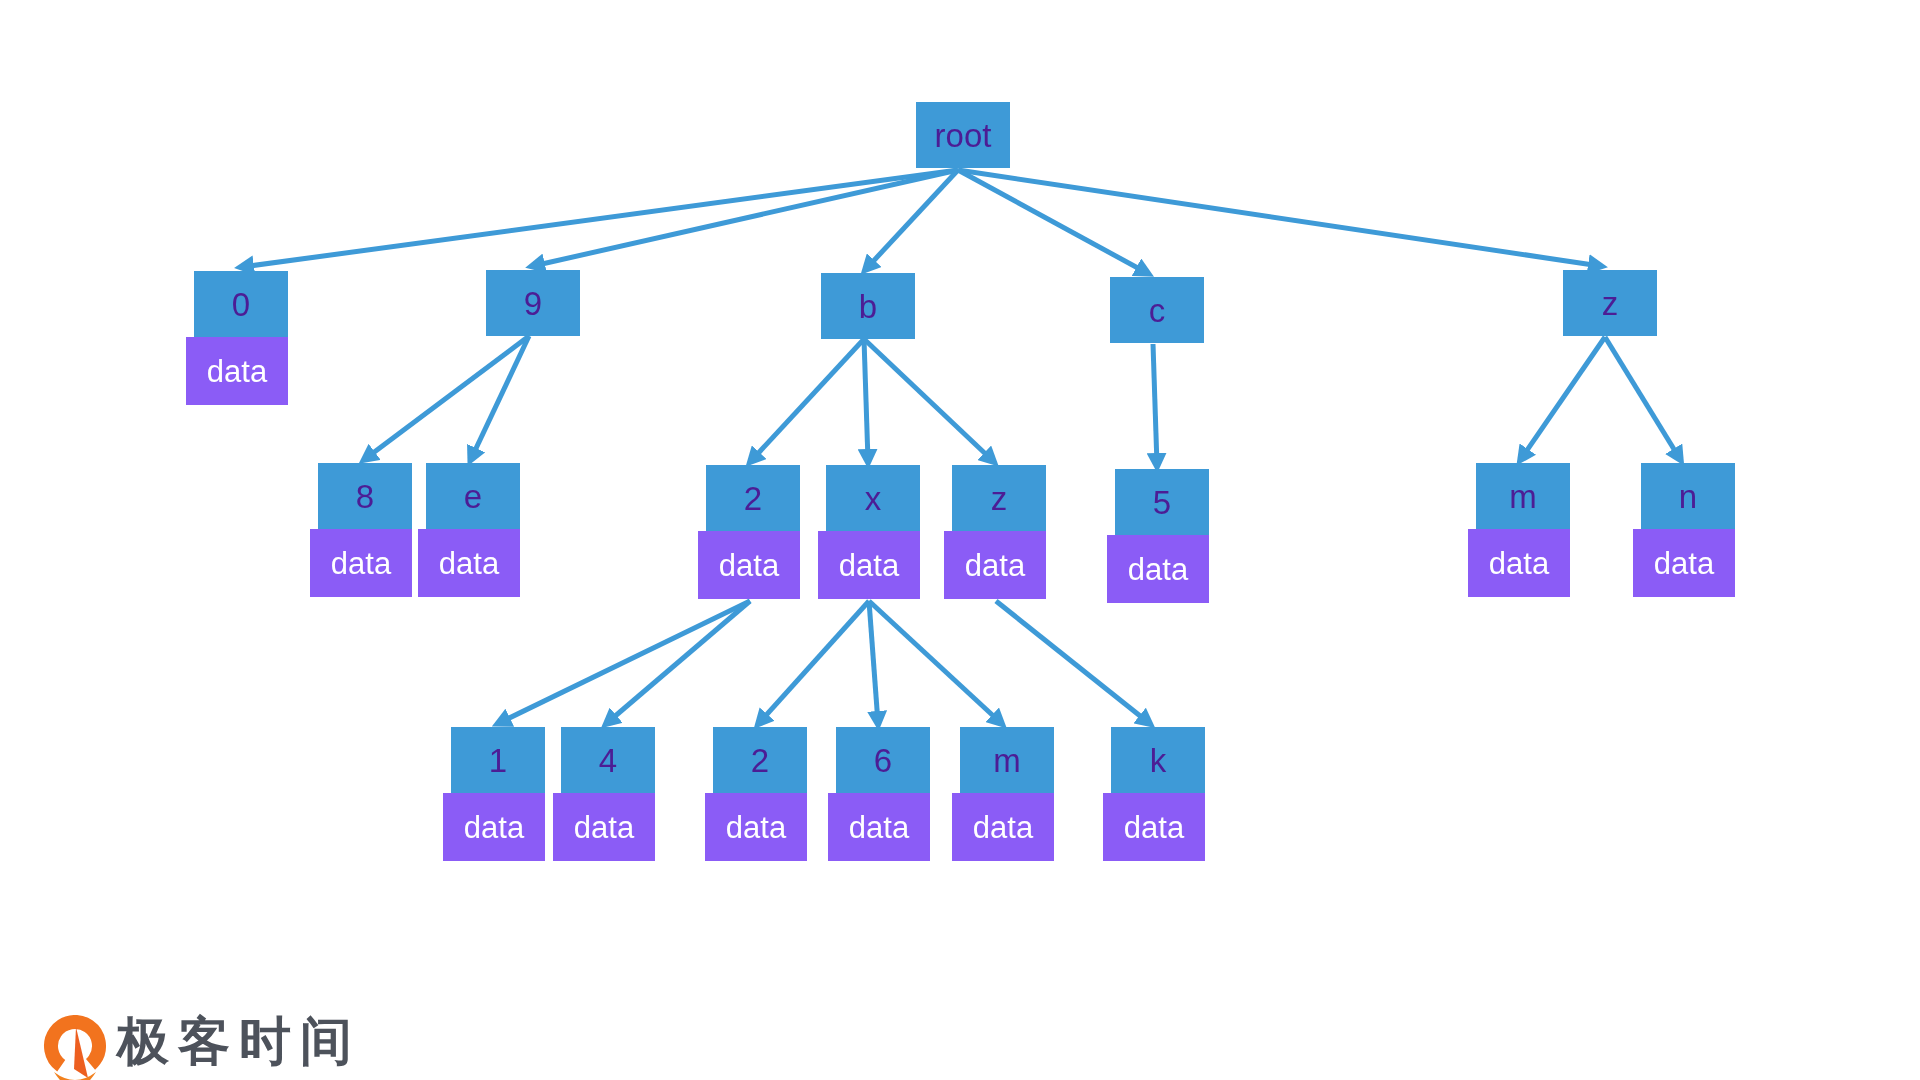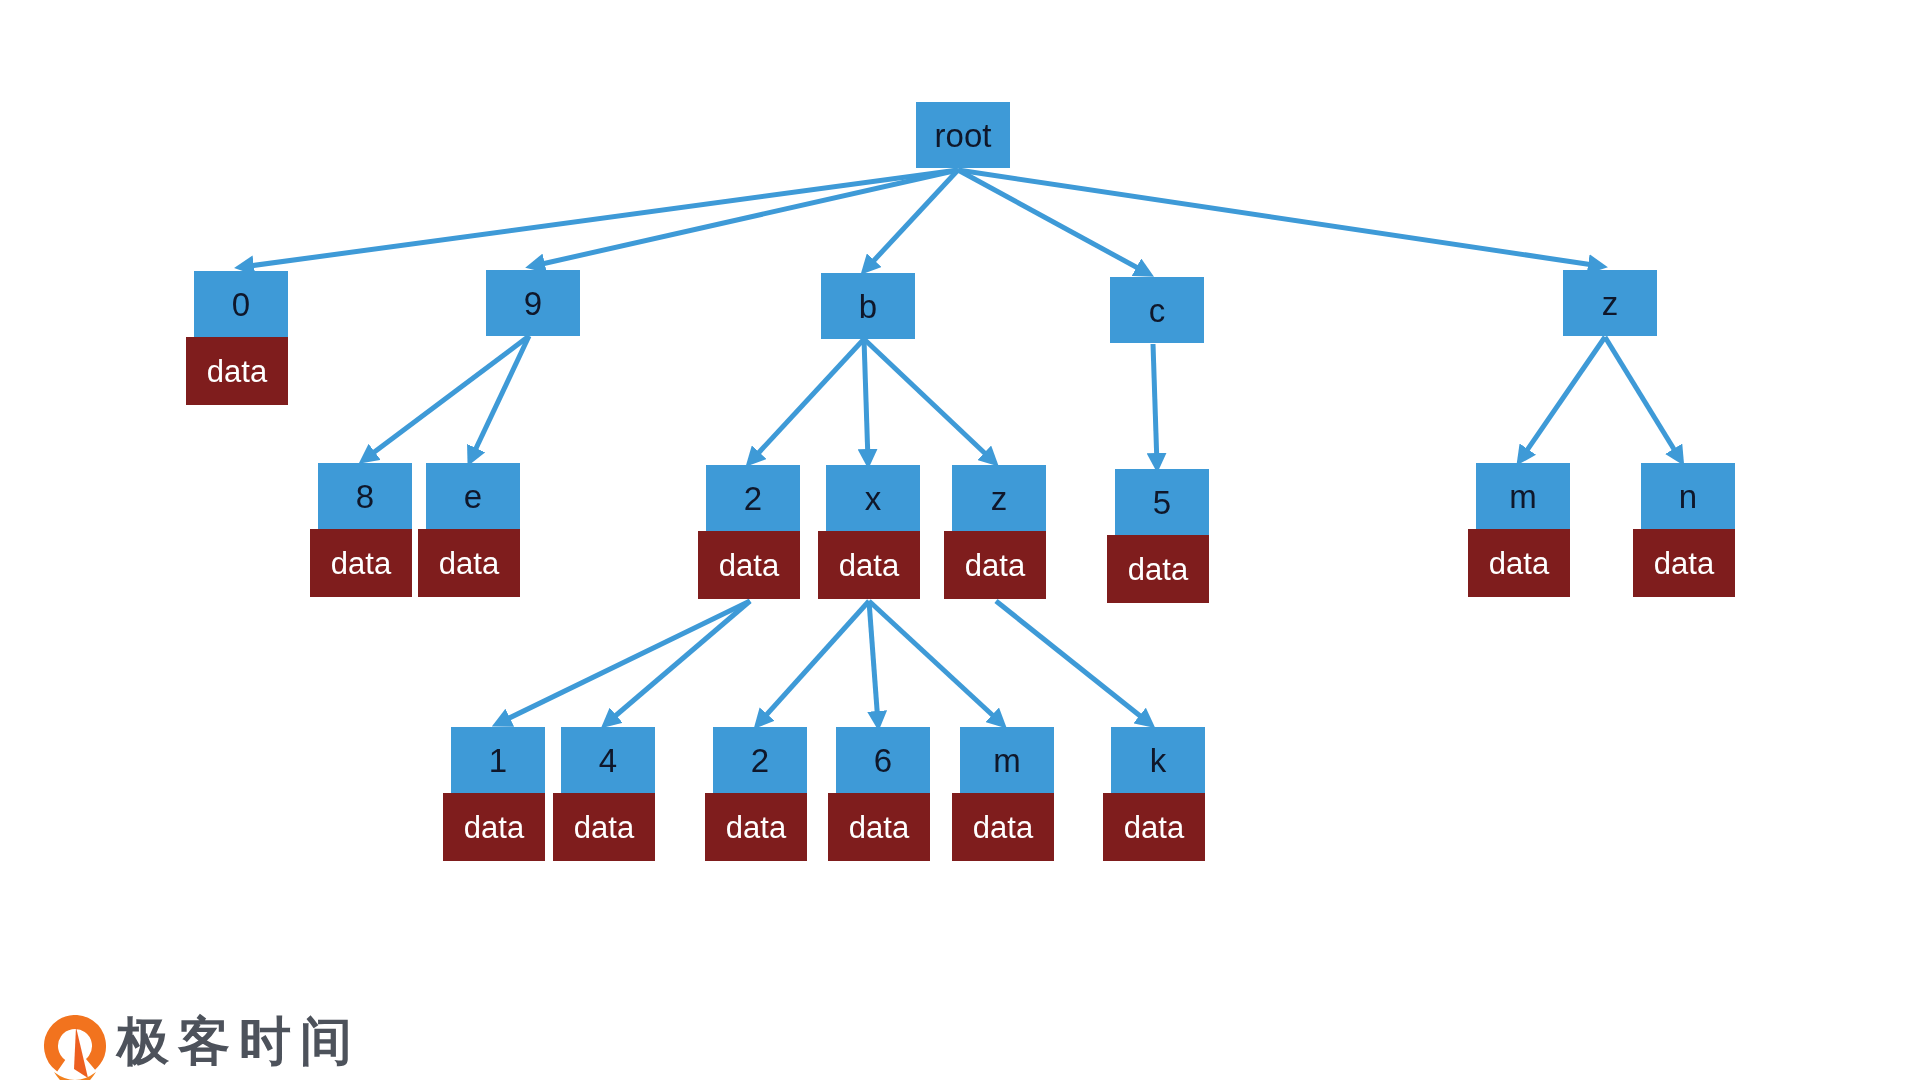--- a/index.html
+++ b/index.html
@@ -9,29 +9,29 @@
     font-family: "Liberation Sans", sans-serif;
     position: relative;
     overflow: hidden;
   }
   .stage { position: absolute; left: 0; top: 0; width: 1920px; height: 1080px; }
   svg.edges { position: absolute; left: 0; top: 0; }
   .node { position: absolute; width: 102px; }
   .node .key {
     height: 66px;
     background: #3E9AD7;
-    color: #0f172a;
+    color: #4c1d95;
     display: flex; align-items: center; justify-content: center;
     font-size: 33px;
     line-height: 1;
     margin-left: 8px;
   }
   .node .data {
     height: 68px;
-    background: #7f1d1d;
+    background: #8b5cf6;
     color: #ffffff;
     display: flex; align-items: center; justify-content: center;
     font-size: 31px;
     line-height: 1;
   }
   .logo {
     position: absolute; left: 43px; top: 1015px;
     display: flex; align-items: flex-start; gap: 10px;
   }
   .logo-text {

